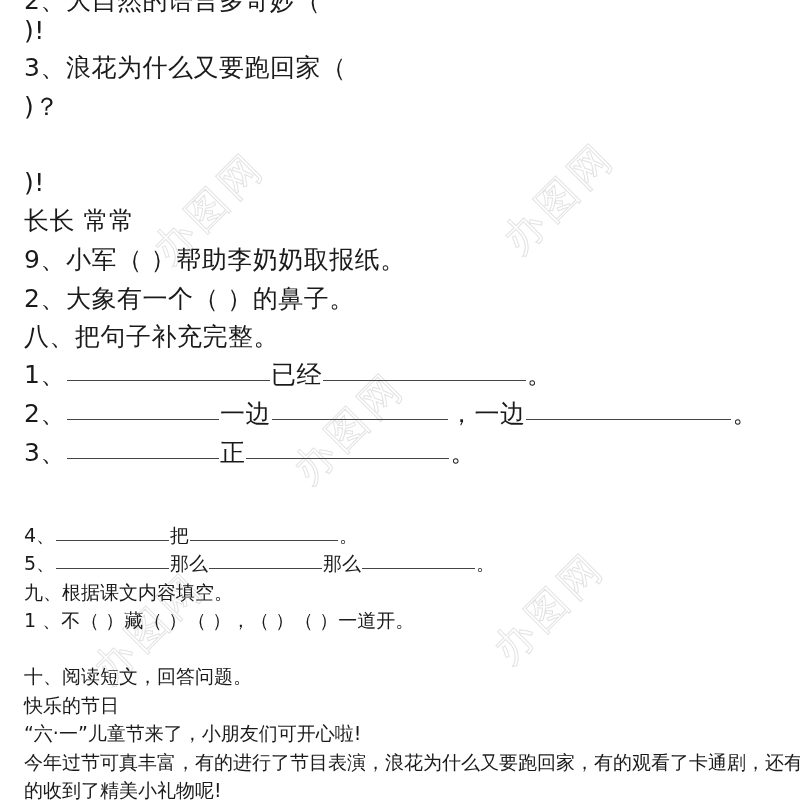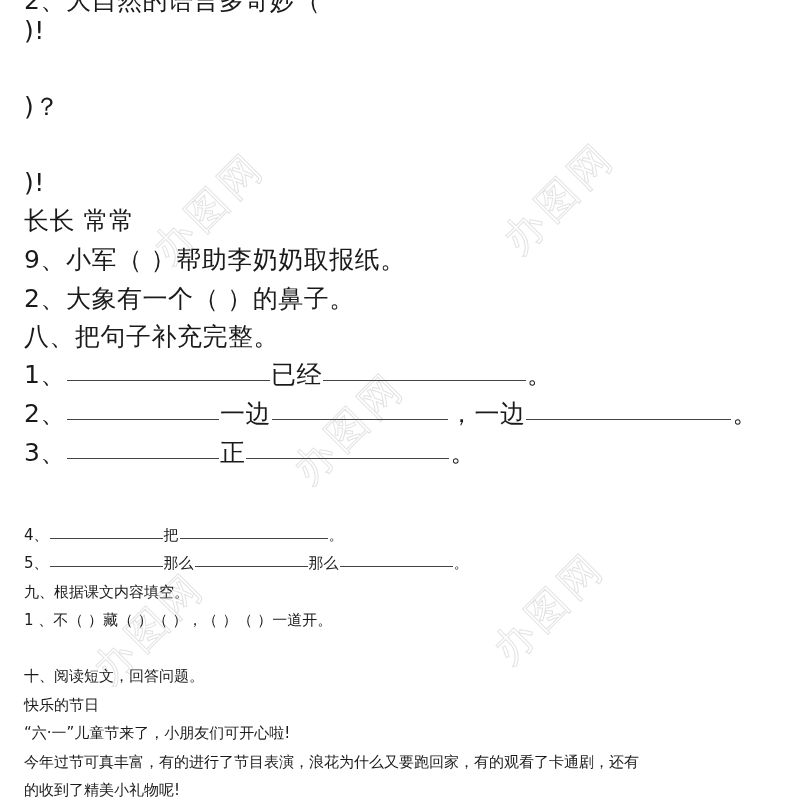--- a/index.html
+++ b/index.html
@@ -4,21 +4,21 @@
 <style>
   html, body { margin: 0; padding: 0; }
   body {
     width: 800px; height: 800px; overflow: hidden; position: relative;
     background: #ffffff; color: #1a1a1a;
     font-family: "DejaVu Sans", "Liberation Sans", sans-serif;
   }
   .page { position: absolute; left: 0; top: 0; width: 800px; height: 800px; }
   .line { position: absolute; left: 24px; white-space: nowrap; }
   .big { font-size: 25px; line-height: 30px; letter-spacing: 0.5px; }
-  .small { font-size: 15px; line-height: 22px; }
+  .small { font-size: 19px; line-height: 22px; }
   .blank { display: inline-block; border-bottom: 1.6px solid #444; height: 1px; vertical-align: baseline; margin: 0 1px; }
   .big .blank { transform: translateY(-2px); }
   .small .blank { transform: translateY(-1px); }
   .watermark {
     position: absolute; font-size: 40px; color: rgba(200,200,200,0.35);
     transform: rotate(-45deg); letter-spacing: 6px; pointer-events: none;
     font-family: "DejaVu Sans", sans-serif;
     -webkit-text-stroke: 1px rgba(190,190,190,0.45);
     color: transparent;
   }
@@ -29,20 +29,21 @@
 <div class="page">
 
   <div class="watermark" style="left:490px;top:170px;">办图网</div>
   <div class="watermark" style="left:140px;top:180px;">办图网</div>
   <div class="watermark" style="left:280px;top:400px;">办图网</div>
   <div class="watermark" style="left:480px;top:580px;">办图网</div>
   <div class="watermark" style="left:80px;top:600px;">办图网</div>
 
   <div class="line big" style="top:-14px">2、大自然的语言多奇妙（</div>
   <div class="line big" style="top:16px">)!</div>
+  <div class="line big" style="top:53px"> 3、浪花为什么又要跑回家（</div>
   <div class="line big" style="top:92px">)？</div>
   <div class="line big" style="top:168px">)!</div>
   <div class="line big" style="top:206px">长长  常常</div>
   <div class="line big" style="top:245px">9、小军（ ）帮助李奶奶取报纸。</div>
   <div class="line big" style="top:284px">2、大象有一个（ ）的鼻子。</div>
   <div class="line big" style="top:322px">八、把句子补充完整。</div>
 
   <div class="line big" style="top:360px">
     <span>1、</span><span class="blank" style="width:203px"></span><span>已经</span><span class="blank" style="width:203px"></span><span>。</span>
   </div>

